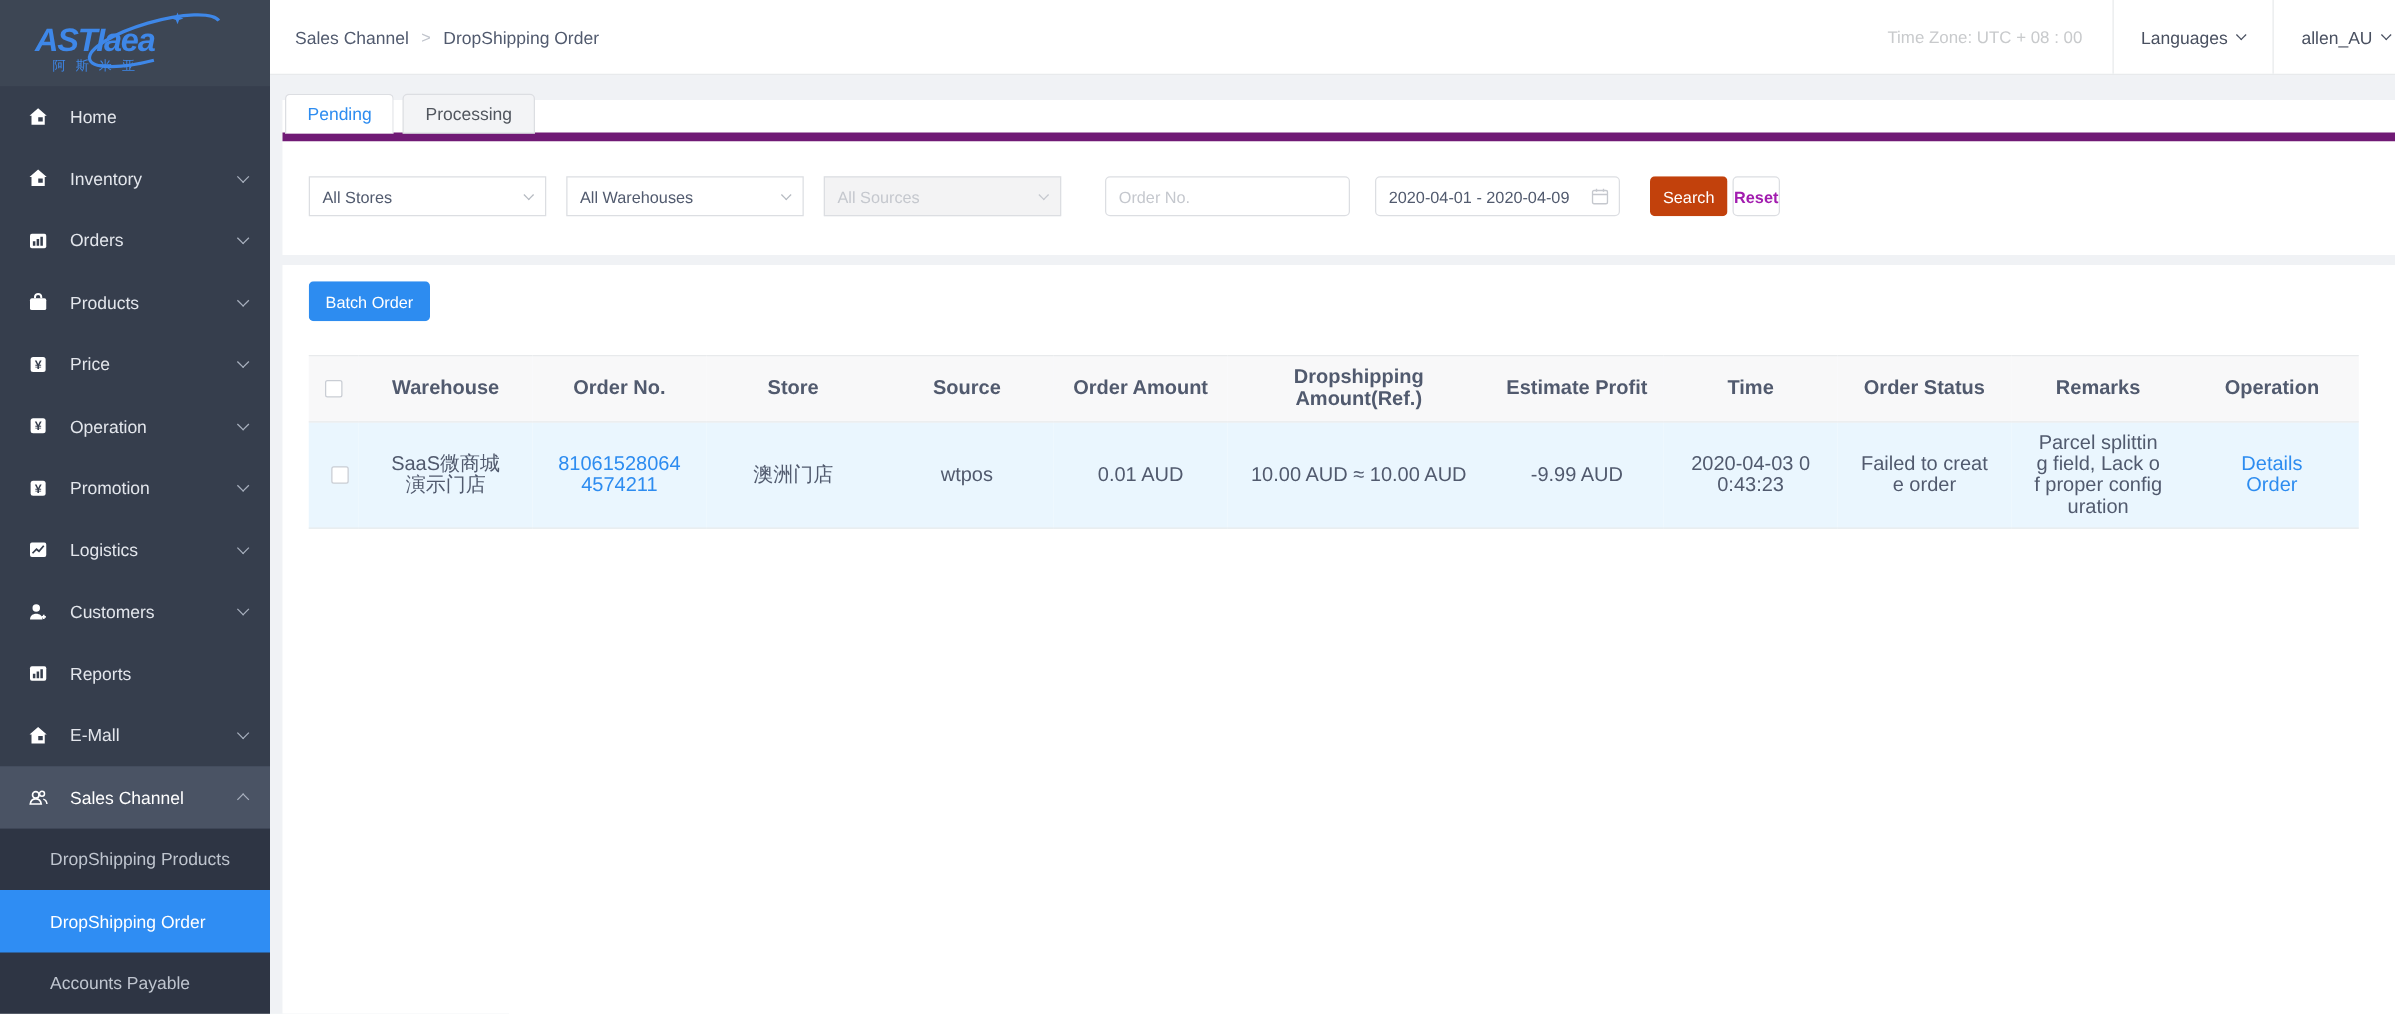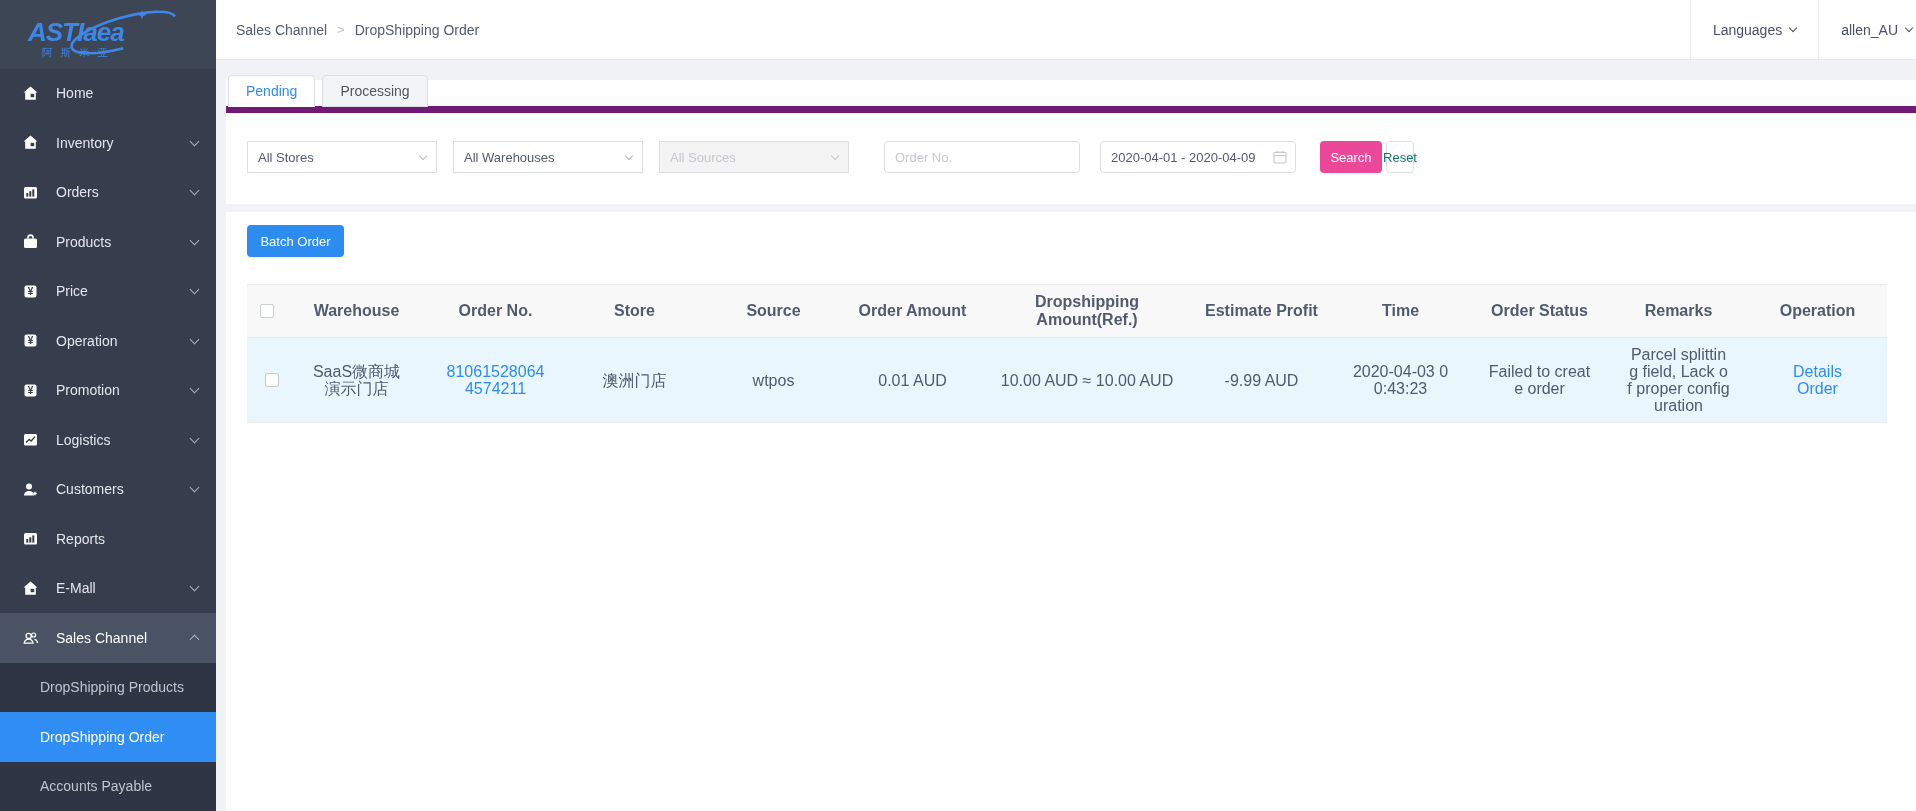--- a/index.html
+++ b/index.html
@@ -40,22 +40,22 @@
   .selectbox { width:190px; height:32px; border:1px solid #dcdee2; border-radius:0; background:#fff; display:flex; align-items:center; padding:0 10px; font-size:13px; color:#515a6e; cursor:pointer;gap:24px; }
   .selectbox .chev { margin-left:auto; width:6px; height:6px; border-color:#b5bac1; }
   .selectbox.disabled { background:#f3f3f4; color:#c5c8ce; cursor:not-allowed; }
   .selectbox.disabled .chev { border-color:#c5c8ce; }
   .txt-input { height:32px; border:1px solid #dcdee2; border-radius:4px; padding:0 10px; font-size:13px; color:#515a6e; font-family:"Liberation Sans",sans-serif; outline:none; }
   .txt-input::placeholder { color:#c5c8ce; }
   .datebox { width:196px; margin-left:20px; display:flex; align-items:center; position:relative; }
   .datebox input { width:100%; padding-right:30px; }
   .cal-ic { position:absolute; right:9px; width:14px; height:14px; }
   .btn { height:32px; border-radius:4px; font-size:13px; display:flex; align-items:center; justify-content:center; cursor:pointer; border:1px solid transparent; font-family:"Liberation Sans",sans-serif; }
-  .btn.primary { background:#ec4899; color:#fff; width:62px; margin-left:24px; }
-  .btn.plain { background:#fff; color:#0f766e; border-color:#dcdee2; width:28px; margin-left:4px; }
+  .btn.primary { background:#c2410c; color:#fff; width:62px; margin-left:24px; }
+  .btn.plain { background:#fff; color:#a21caf; border-color:#dcdee2; width:38px; margin-left:4px;font-weight:bold; }
 
   
   .table-card { background:#fff; flex:1; padding:13px 39px 0 21px; }
   .btn.batch { width:97px; background:#2d8cf0; color:#fff; margin:0; }
   table.grid { width:1640px; border-collapse:collapse; table-layout:fixed; margin-top:27px; font-size:16px; }
   table.grid th { background:#f8f8f9; color:#515a6e; font-weight:600; padding:8px 6px; border-top:1px solid #e8eaec; border-bottom:1px solid #e8eaec; text-align:center; }
   table.grid td { padding:8px 18px; text-align:center; vertical-align:middle; border-bottom:1px solid #e8eaec; color:#515a6e; word-break:break-all; line-height:17px; }
   tr.hl td { background:#eaf6fe; }
   td.nowrap, th { word-break:normal; }
   .cbx { width:14px; height:14px; border:1px solid #c9cdd4; border-radius:2px; background:#fff; margin:0 auto; cursor:pointer; }
@@ -193,20 +193,21 @@
 </aside>
 
 <div class="main">
 
   <header class="topbar">
     <div class="breadcrumb">
       <span>Sales Channel</span>
       <span class="sep">&gt;</span>
       <span>DropShipping Order</span>
     </div>
+    <div class="tz">Time Zone: UTC + 08 : 00</div>
     <div class="top-sec">
       <span>Languages</span>
       <span class="chev"></span>
     </div>
     <div class="top-sec">
       <span>allen_AU</span>
       <span class="chev"></span>
     </div>
   </header>
 

